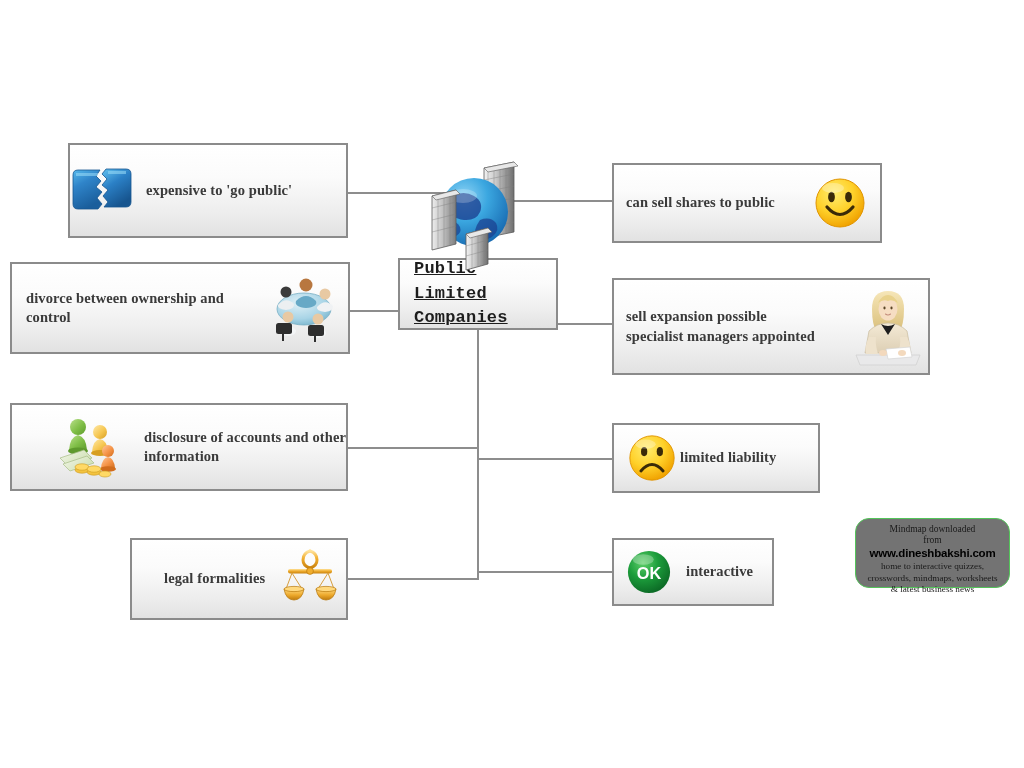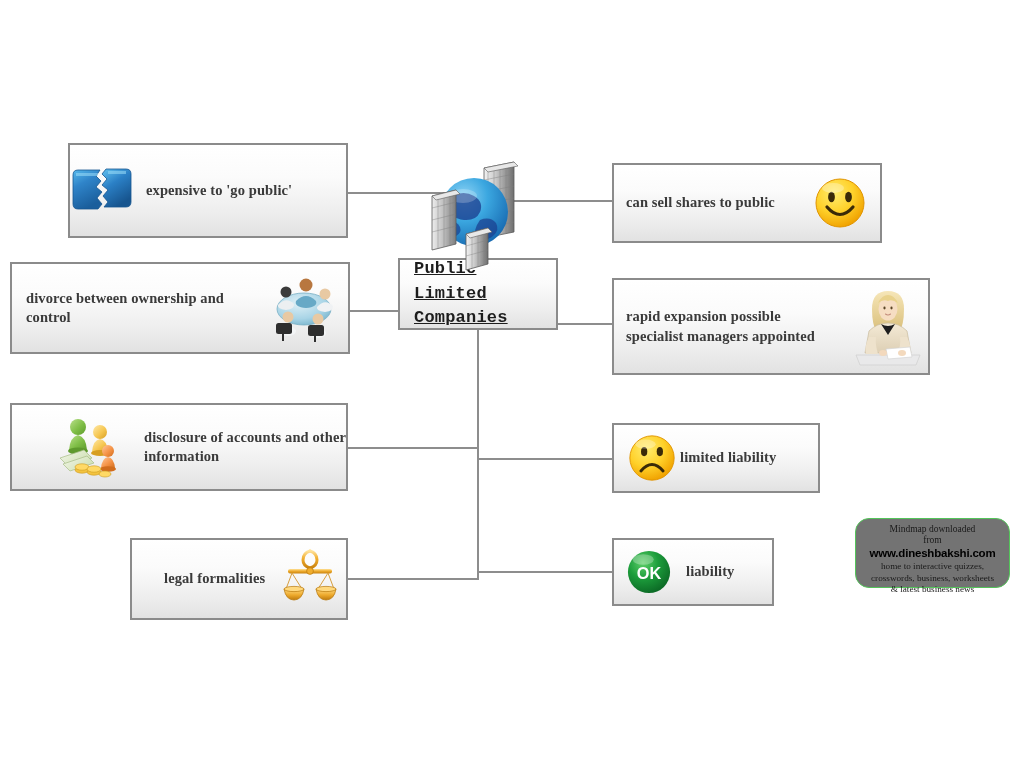--- a/index.html
+++ b/index.html
@@ -303,21 +303,21 @@
           <circle cx="50" cy="46" r="5.5" fill="#e8c9a3"></circle>
           <path d="M42 60 q8 -10 16 -1 q1 5 -8 6 q-9 -1 -8 -5z" fill="#f3f5f6"></path>
           <rect x="40" y="52" width="16" height="11" rx="2.5" fill="#2e2e2e"></rect>
           <rect x="46" y="62" width="2" height="7" fill="#2e2e2e"></rect>
         </g>
       </svg>
     </span>
   </div>
 
   <div class="node" style="left:612px; top:278px; width:318px; height:97px; padding-left:12px; padding-right:6px; justify-content:space-between;">
-    <span class="label">rapid expansion possible
+    <span class="label">sell expansion possible
 specialist managers appointed</span>
     <span class="icon">
       <svg width="68" height="80" viewBox="0 0 68 80" xmlns="http://www.w3.org/2000/svg">
         <defs>
           <linearGradient id="hairG" x1="0" y1="0" x2="0" y2="1">
             <stop offset="0%" stop-color="#f6e6b8"></stop>
             <stop offset="100%" stop-color="#d8bd78"></stop>
           </linearGradient>
           <linearGradient id="jacketG" x1="0" y1="0" x2="0" y2="1">
             <stop offset="0%" stop-color="#f4ead6"></stop>
@@ -475,25 +475,25 @@
             <stop offset="0%" stop-color="#5fd06a"></stop>
             <stop offset="48%" stop-color="#1d9e3c"></stop>
             <stop offset="100%" stop-color="#0c6b26"></stop>
           </radialGradient>
         </defs>
         <circle cx="24" cy="24" r="22" fill="url(#okG)"></circle>
         <ellipse cx="18" cy="11" rx="11" ry="5.5" fill="#ffffff" opacity=".28"></ellipse>
         <text x="24" y="31" text-anchor="middle" font-family="Liberation Sans, DejaVu Sans, sans-serif" font-size="17" font-weight="bold" fill="#ffffff">OK</text>
       </svg>
     </span>
-    <span class="label">liability</span>
+    <span class="label">interactive</span>
   </div>
 
   <div class="watermark" style="left:855px; top:518px; width:155px; height:70px;">
     <div class="wl1">Mindmap downloaded</div>
     <div class="wl2">from</div>
     <div class="wsite">www.dineshbakshi.com</div>
     <div class="wtag">home to interactive quizzes,</div>
-    <div class="wtag">crosswords, business, worksheets</div>
+    <div class="wtag">crosswords, mindmaps, worksheets</div>
     <div class="wtag">&amp; latest business news</div>
   </div>
 
 </div>
 
 </body></html>

